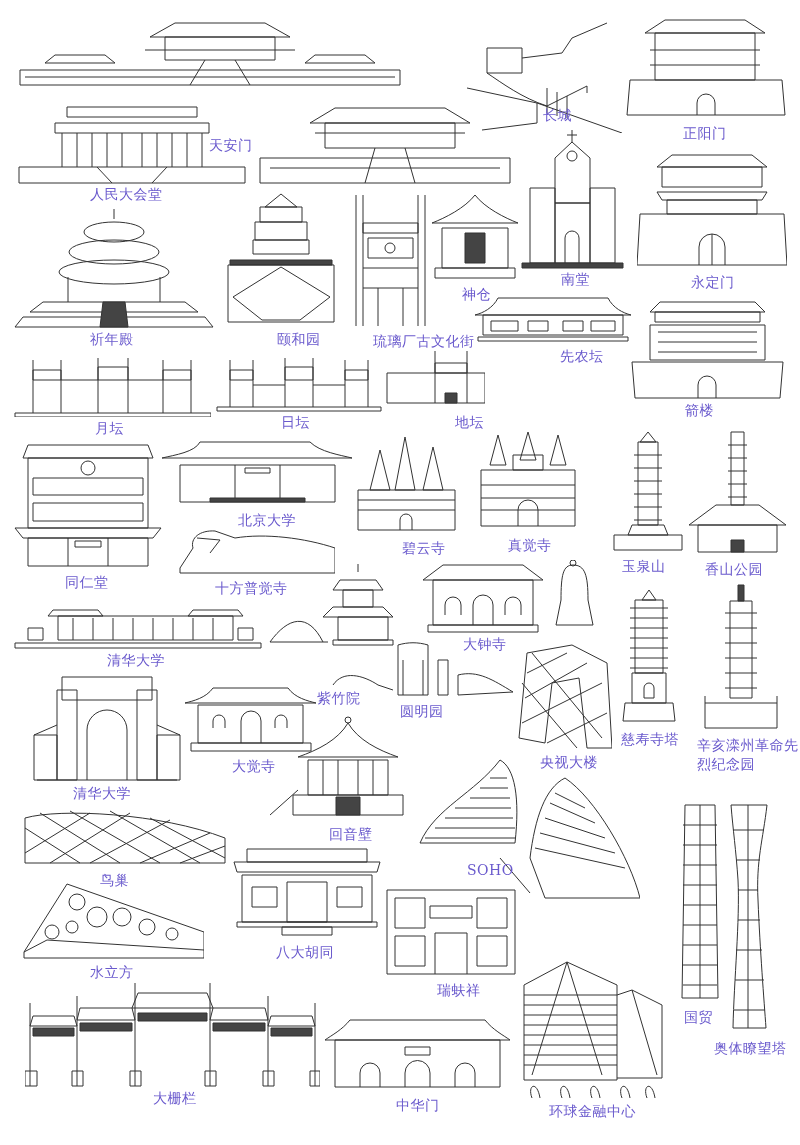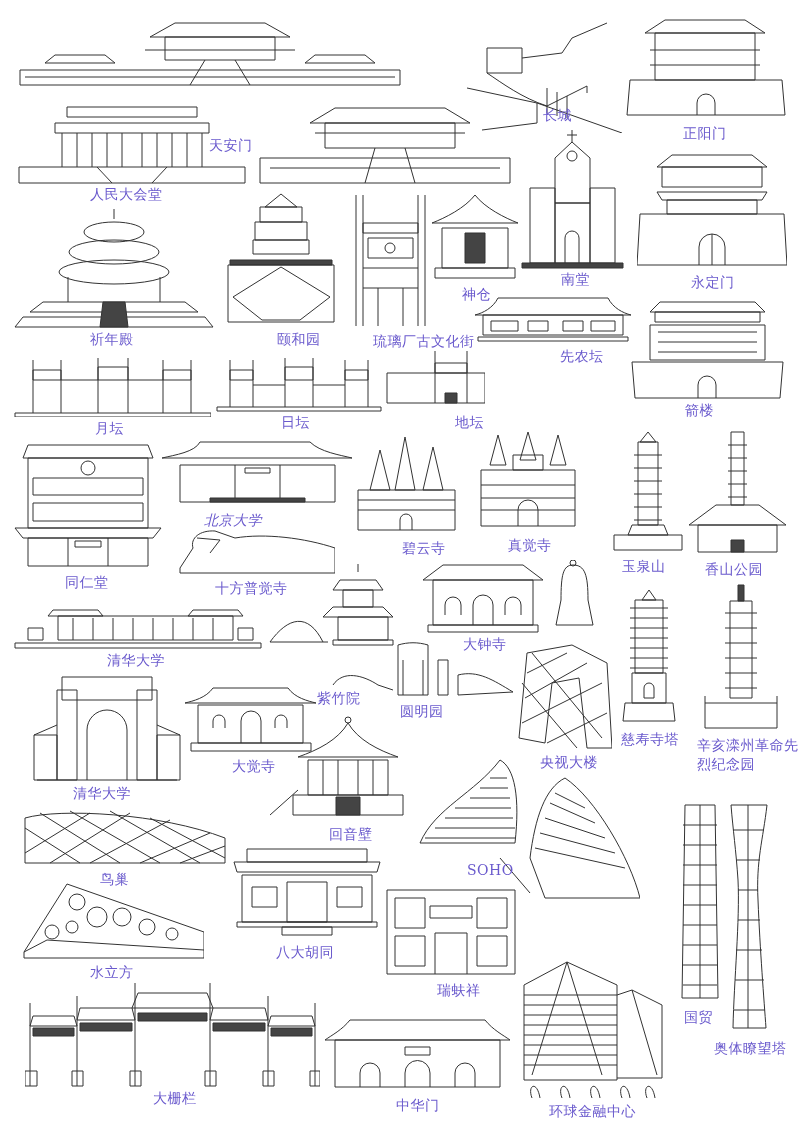--- a/index.html
+++ b/index.html
@@ -256,21 +256,21 @@
   <div class="landmark">
     <div class="art" style="left:160px;top:440px;width:193px;height:65px;">
       <svg viewBox="0 0 193 65" preserveAspectRatio="none">
           <path d="M40 2 L150 2 C160 12 180 15 192 18 L2 18 C15 15 35 12 40 2Z"></path>
           <path d="M20 25 L175 25 L175 62 L20 62Z"></path>
           <path d="M75 25 L75 62 M120 25 L120 62"></path>
           <path d="M85 28 L110 28 L110 33 L85 33Z"></path>
           <path class="fill" d="M50 58 L145 58 L145 62 L50 62Z"></path>
         </svg>
     </div>
-    <span class="label" style="left:204px;top:512px;font-style:italic;">北京大学</span>
+    <span class="label" style="left:238px;top:512px;">北京大学</span>
   </div>
 
   <div class="landmark">
     <div class="art" style="left:355px;top:435px;width:103px;height:97px;">
       <svg viewBox="0 0 103 97" preserveAspectRatio="none">
           <path d="M15 55 L25 15 L35 55Z"></path>
           <path d="M40 55 L50 2 L60 55Z"></path>
           <path d="M68 55 L78 12 L88 55Z"></path>
           <path d="M3 55 L100 55 L100 95 L3 95Z"></path>
           <path d="M3 65 L100 65 M3 75 L100 75"></path>
@@ -462,21 +462,21 @@
     <span class="label" style="left:329px;top:826px;">回音壁</span>
   </div>
 
   <div class="landmark">
     <div class="art" style="left:20px;top:808px;width:210px;height:60px;">
       <svg viewBox="0 0 210 60" preserveAspectRatio="none">
           <path d="M5 10 C40 0 140 5 205 30 L205 55 L5 55Z"></path>
           <path d="M5 20 L60 55 M20 5 L100 55 M50 3 L140 55 M90 3 L180 55 M130 10 L205 50 M5 45 L70 5 M30 55 L110 5 M70 55 L150 12 M120 55 L190 25 M160 55 L205 38"></path>
         </svg>
     </div>
-    <span class="label" style="left:100px;top:872px;font-family:Liberation Mono, monospace;">鸟巢</span>
+    <span class="label" style="left:100px;top:872px;">鸟巢</span>
   </div>
 
   <div class="landmark">
     <div class="art" style="left:415px;top:758px;width:225px;height:143px;">
       <svg viewBox="0 0 225 143" preserveAspectRatio="none">
           <path d="M5 85 C20 50 60 35 85 2 C100 10 105 40 100 85 Z"></path>
           <path d="M10 80 L100 80 M20 70 L100 70 M30 60 L98 60 M40 50 L96 50 M55 40 L95 40 M65 30 L93 30 M75 20 L92 20"></path>
           <path d="M115 100 C120 60 130 30 150 20 C180 40 215 100 225 140 L130 140 Z"></path>
           <path d="M120 90 L210 110 M125 75 L200 95 M130 60 L190 80 M135 45 L180 65 M140 35 L170 50"></path>
           <path d="M85 100 L115 135"></path>

